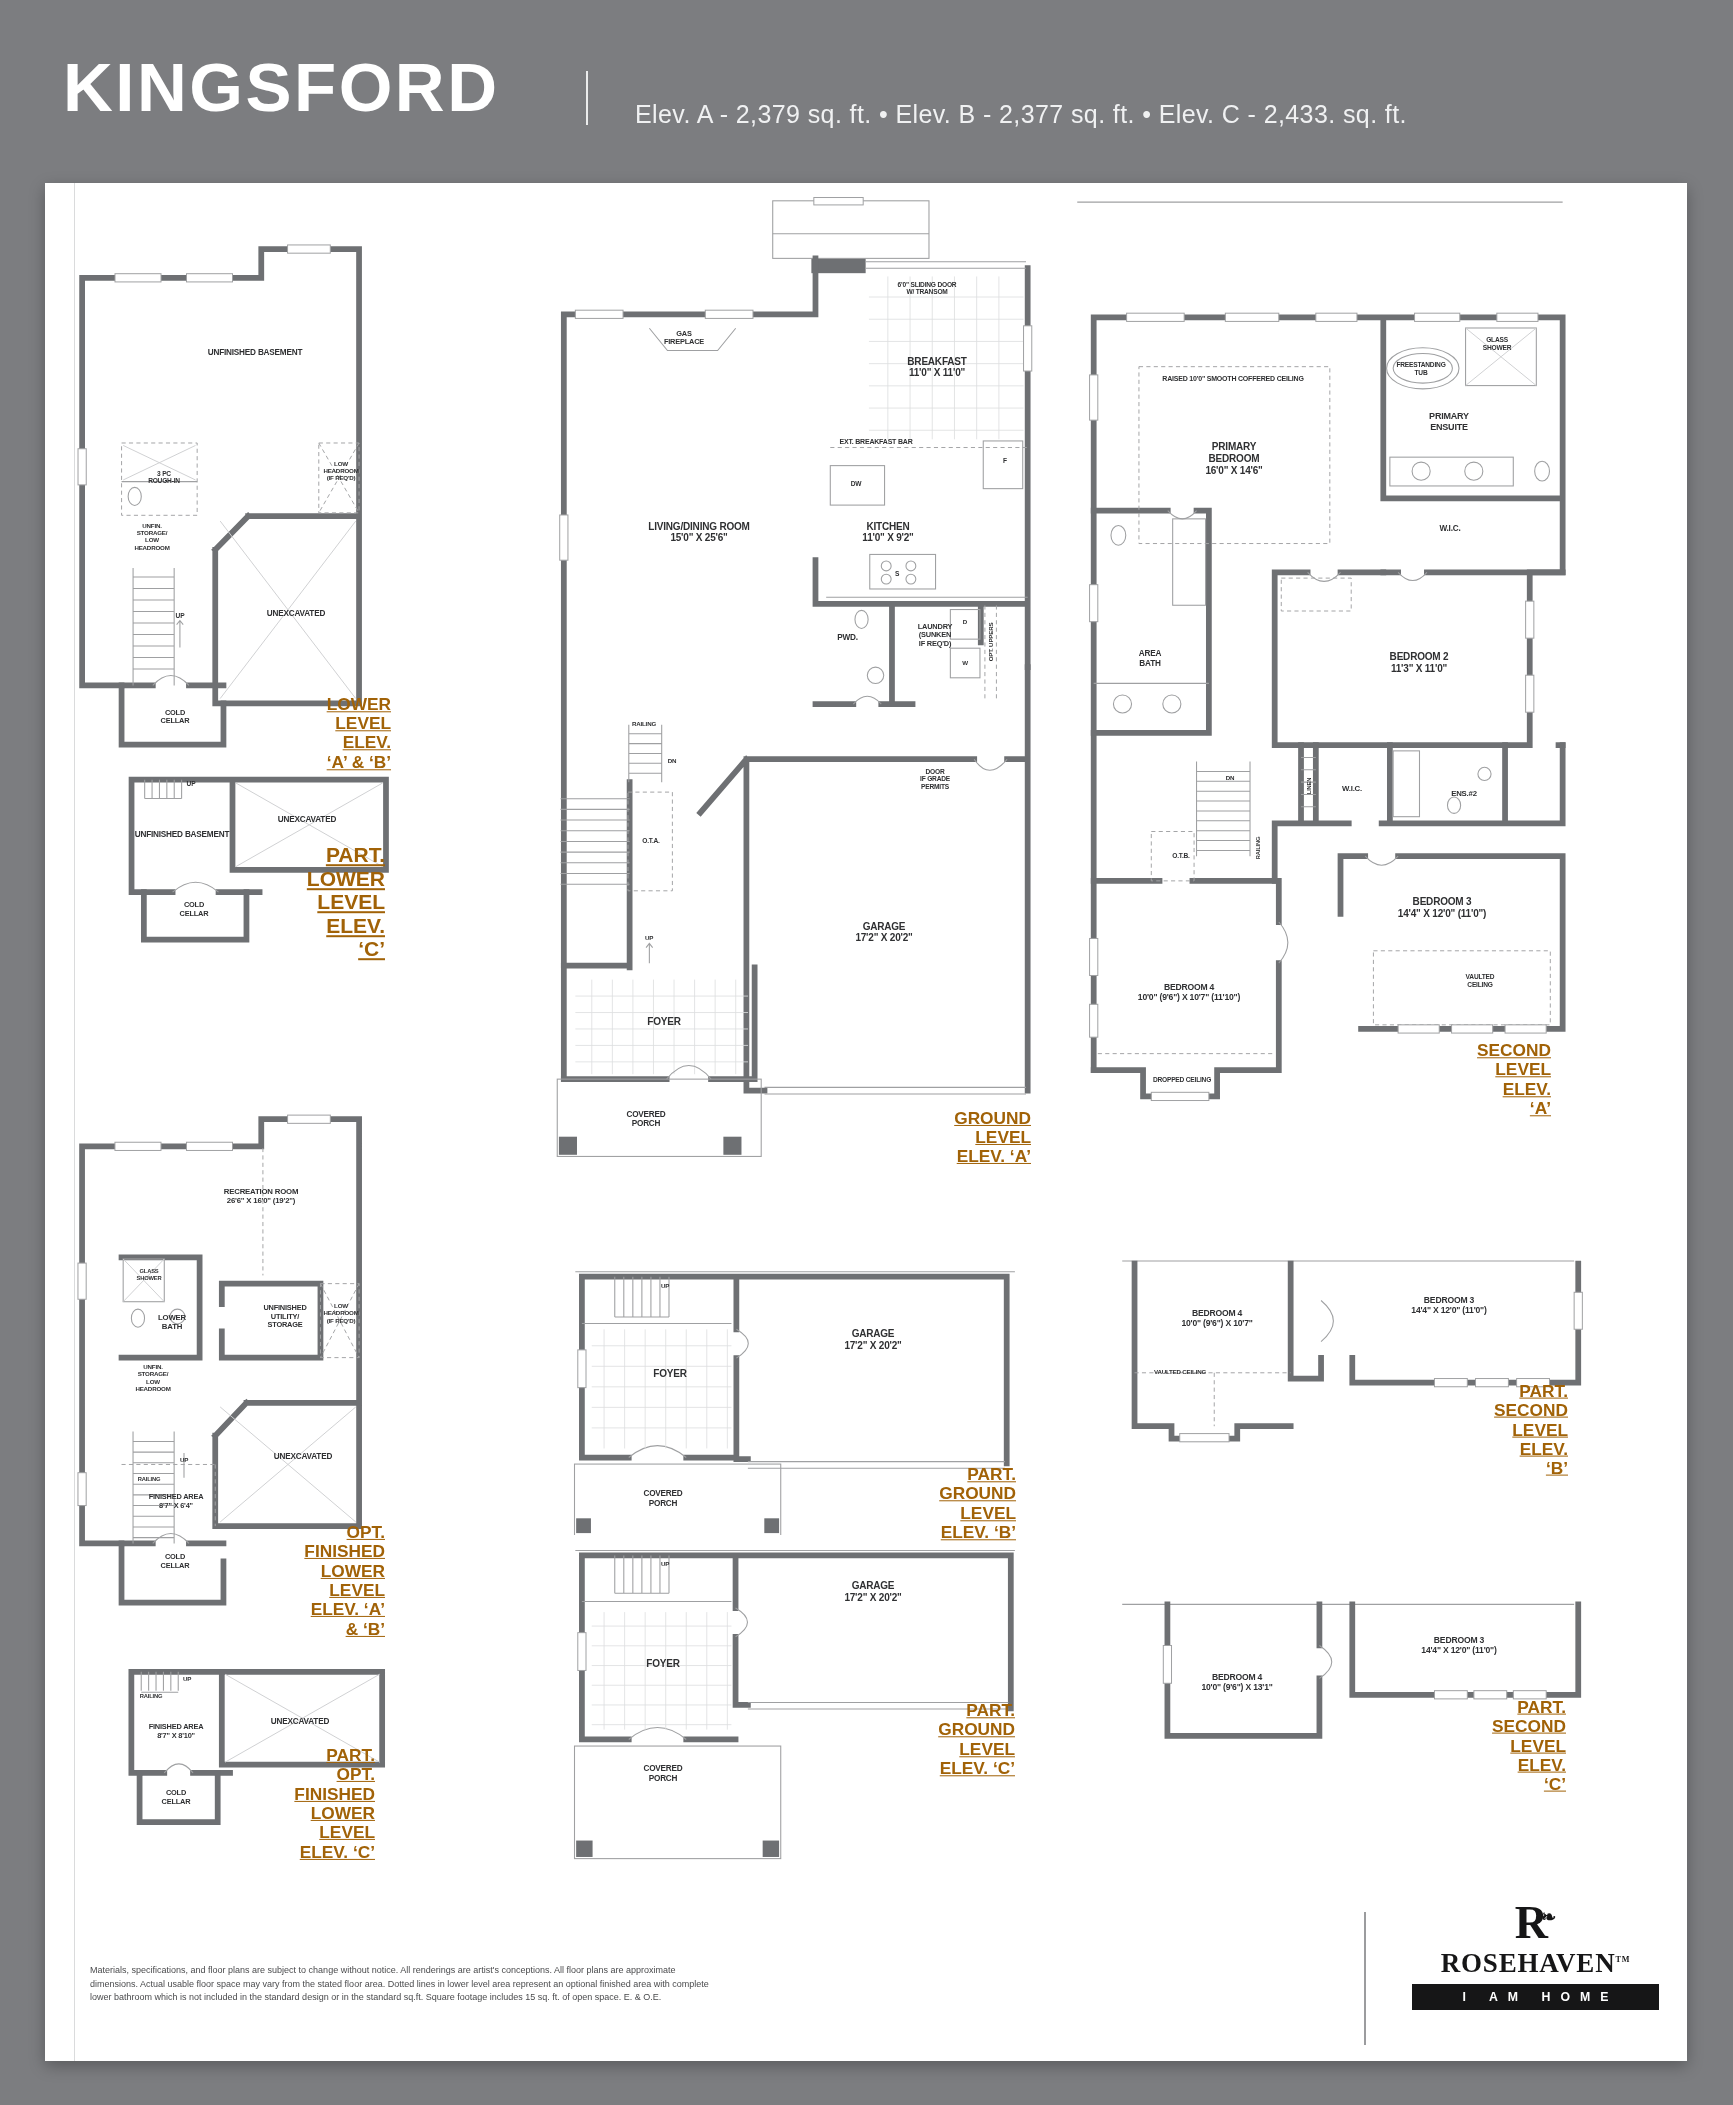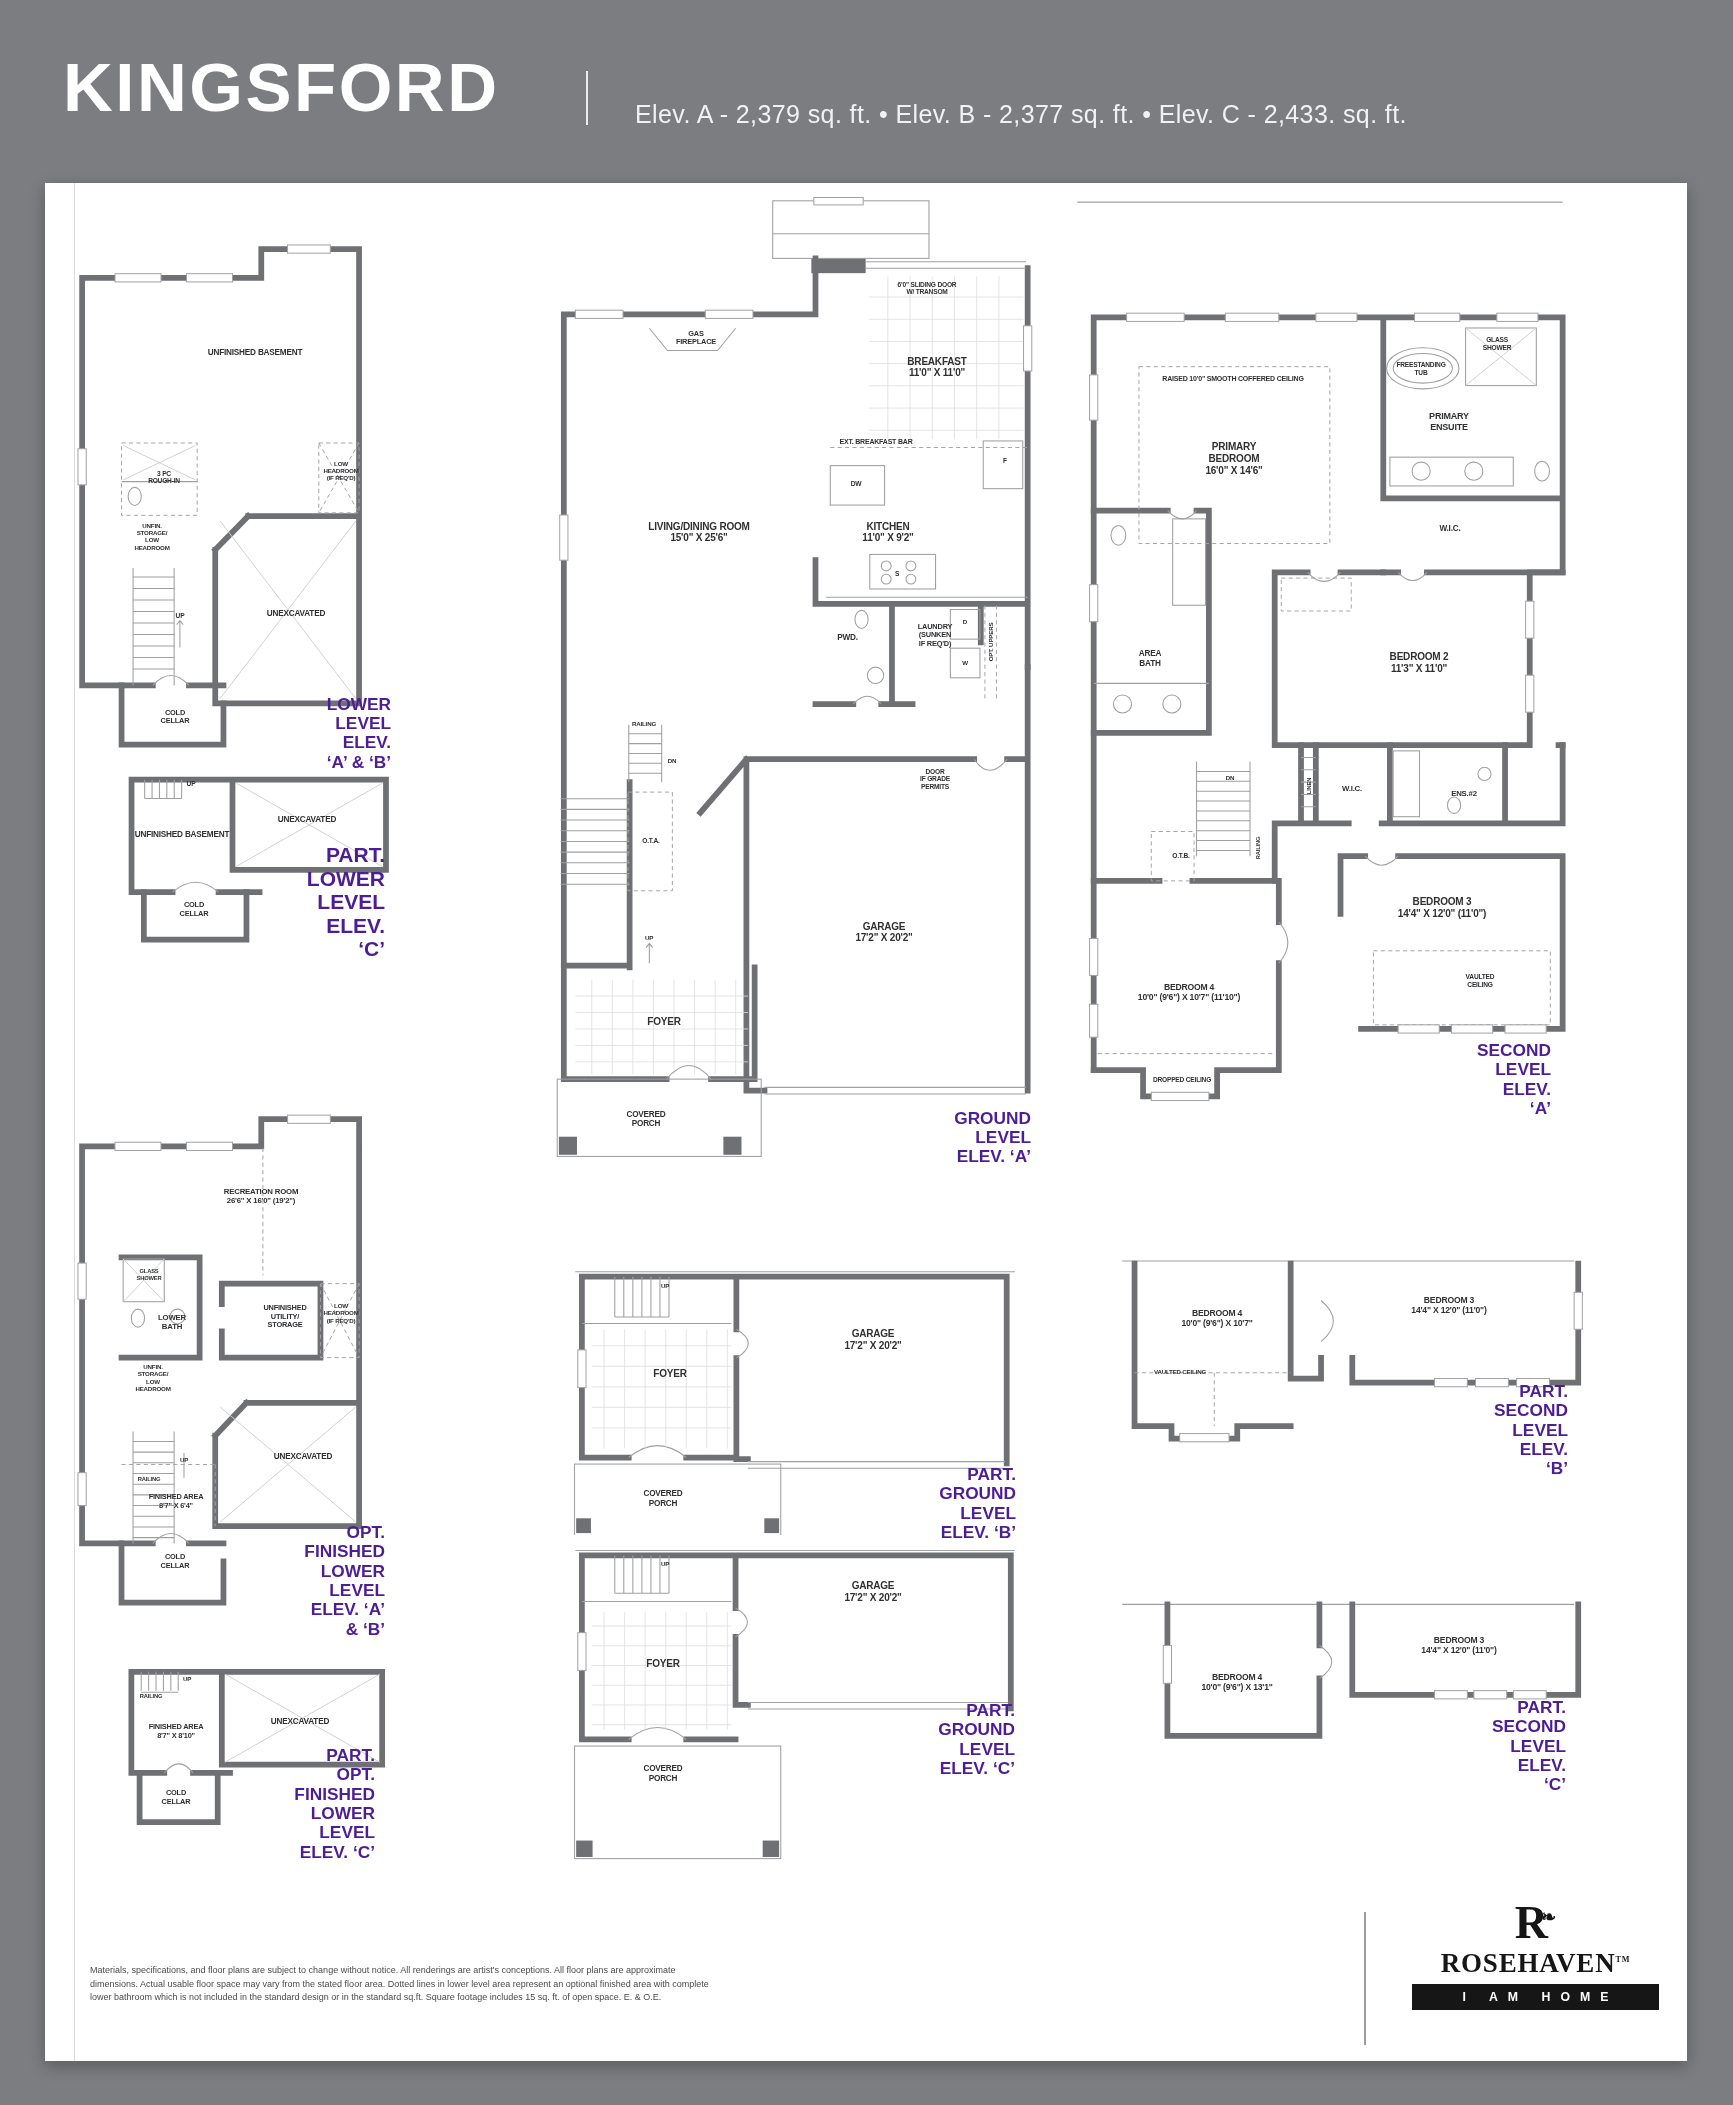--- a/index.html
+++ b/index.html
@@ -18,21 +18,21 @@
     box-shadow:0 5px 15px rgba(0,0,0,.28);
   }
   .page-rule{position:absolute;left:29px;top:0;width:0.8px;height:100%;background:#dadbdc;}
   .plan{position:absolute;}
   .plan svg{position:absolute;left:0;top:0;width:100%;height:100%;}
   .labels{position:absolute;left:0;top:0;right:0;bottom:0;}
   .lbl{
     position:absolute;font-weight:700;color:#2f3032;text-align:center;
     white-space:pre-line;line-height:1.18;letter-spacing:-0.2px;
   }
-  .cap{color:#4c1d95;line-height:1.12;letter-spacing:0;}
+  .cap{color:#a16207;line-height:1.12;letter-spacing:0;text-decoration:underline;}
   .w{stroke:#6e7073;stroke-width:7;fill:none;stroke-linecap:square;}
   .wf{fill:#6e7073;stroke:none;}
   .t{stroke:#9fa0a2;stroke-width:1.3;fill:none;}
   .g{stroke:#dddedf;stroke-width:1;fill:none;}
   .x{stroke:#cfd0d2;stroke-width:1.2;fill:none;}
   .d{stroke:#a3a4a6;stroke-width:1.2;fill:none;stroke-dasharray:5 4;}
   .win{fill:#ffffff;stroke:#9fa0a2;stroke-width:1.2;}
   .disclaimer{
     position:absolute;left:45px;top:1781px;width:627px;font-size:9px;line-height:1.5;
     color:#4a4b4d;font-weight:400;
@@ -159,21 +159,21 @@
       <rect class="t" x="38" y="1076" width="248" height="94"></rect>
       <rect class="wf" x="40" y="1146" width="22" height="22"></rect>
       <rect class="wf" x="240" y="1146" width="22" height="22"></rect>
       <rect class="win" x="60" y="141" width="58" height="10"></rect>
       <rect class="win" x="218" y="141" width="58" height="10"></rect>
       <rect class="win" x="41" y="390" width="10" height="55"></rect>
       <rect class="win" x="350" y="4" width="60" height="9"></rect>
       <rect class="win" x="605" y="160" width="10" height="55"></rect>
     </svg>
     <div class="labels">
-        <div class="lbl" style="left: 170px; top: 145px; font-size: 7.4px; transform: translate(-50%, -50%);">GAS
+        <div class="lbl" style="left: 158px; top: 145px; font-size: 7.4px; transform: translate(-50%, -50%);">GAS
 FIREPLACE</div>
         <div class="lbl" style="left: 401px; top: 95px; font-size: 6.6px; transform: translate(-50%, -50%);">6'0" SLIDING DOOR
 W/ TRANSOM</div>
         <div class="lbl" style="left: 411px; top: 174px; font-size: 10px; transform: translate(-50%, -50%);">BREAKFAST
 11'0" X 11'0"</div>
         <div class="lbl" style="left: 350px; top: 248px; font-size: 7px; transform: translate(-50%, -50%);">EXT. BREAKFAST BAR</div>
         <div class="lbl" style="left: 330px; top: 290px; font-size: 6.6px; transform: translate(-50%, -50%);">DW</div>
         <div class="lbl" style="left: 479px; top: 267px; font-size: 6.6px; transform: translate(-50%, -50%);">F</div>
         <div class="lbl" style="left: 362px; top: 339px; font-size: 10px; transform: translate(-50%, -50%);">KITCHEN
 11'0" X 9'2"</div>

